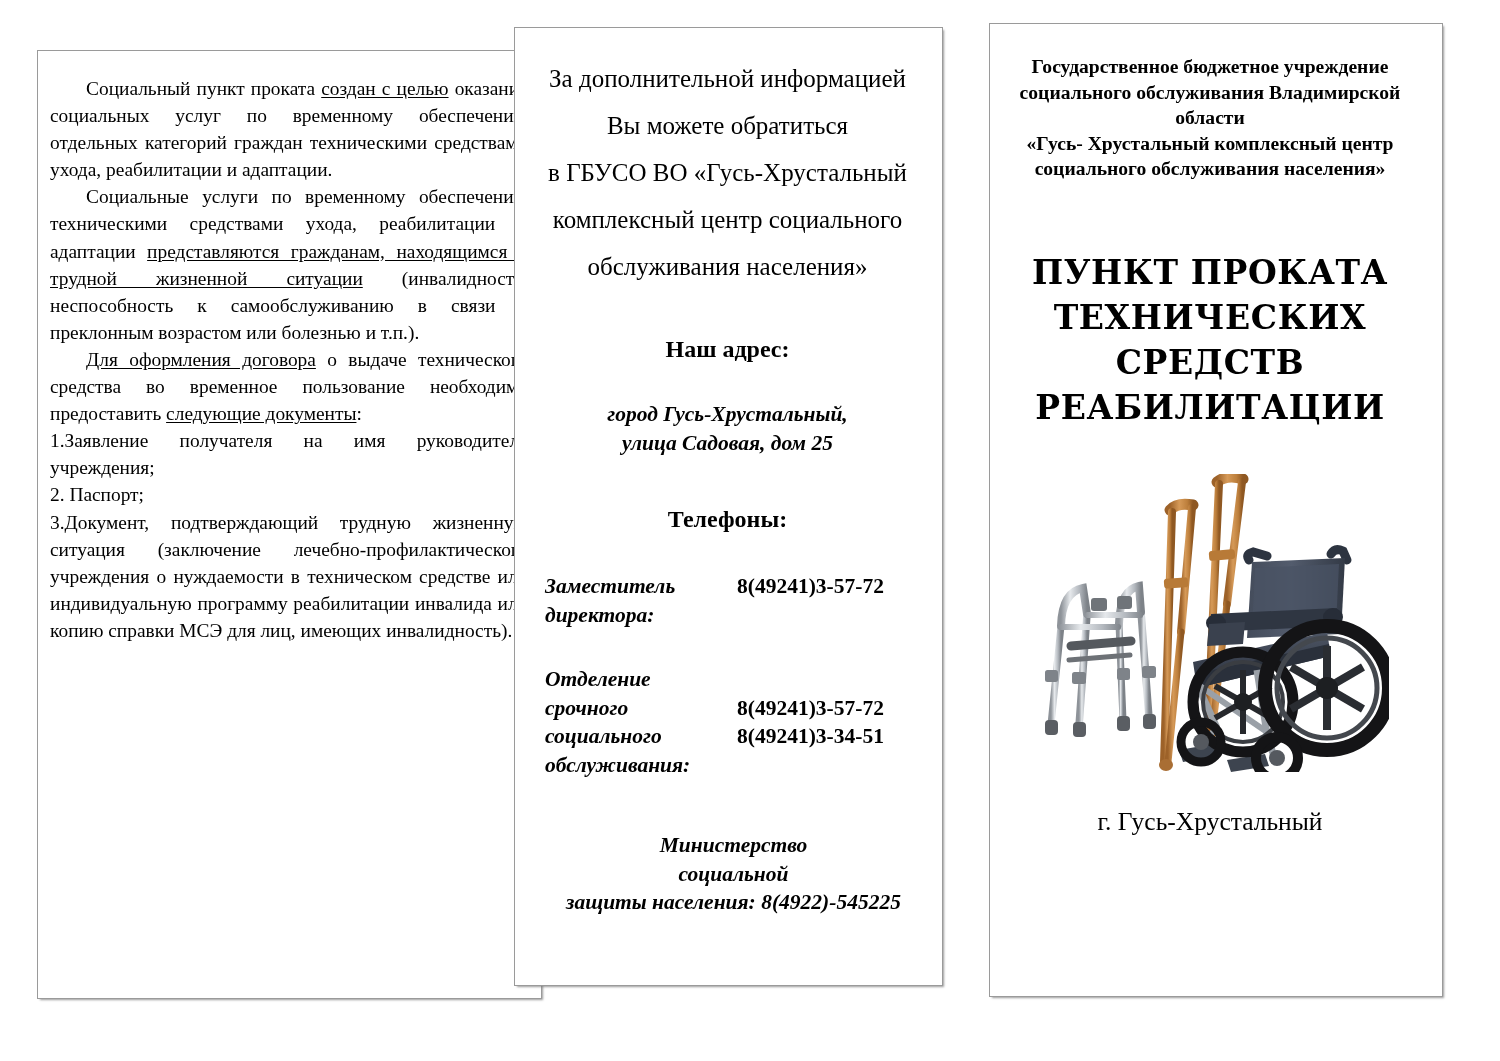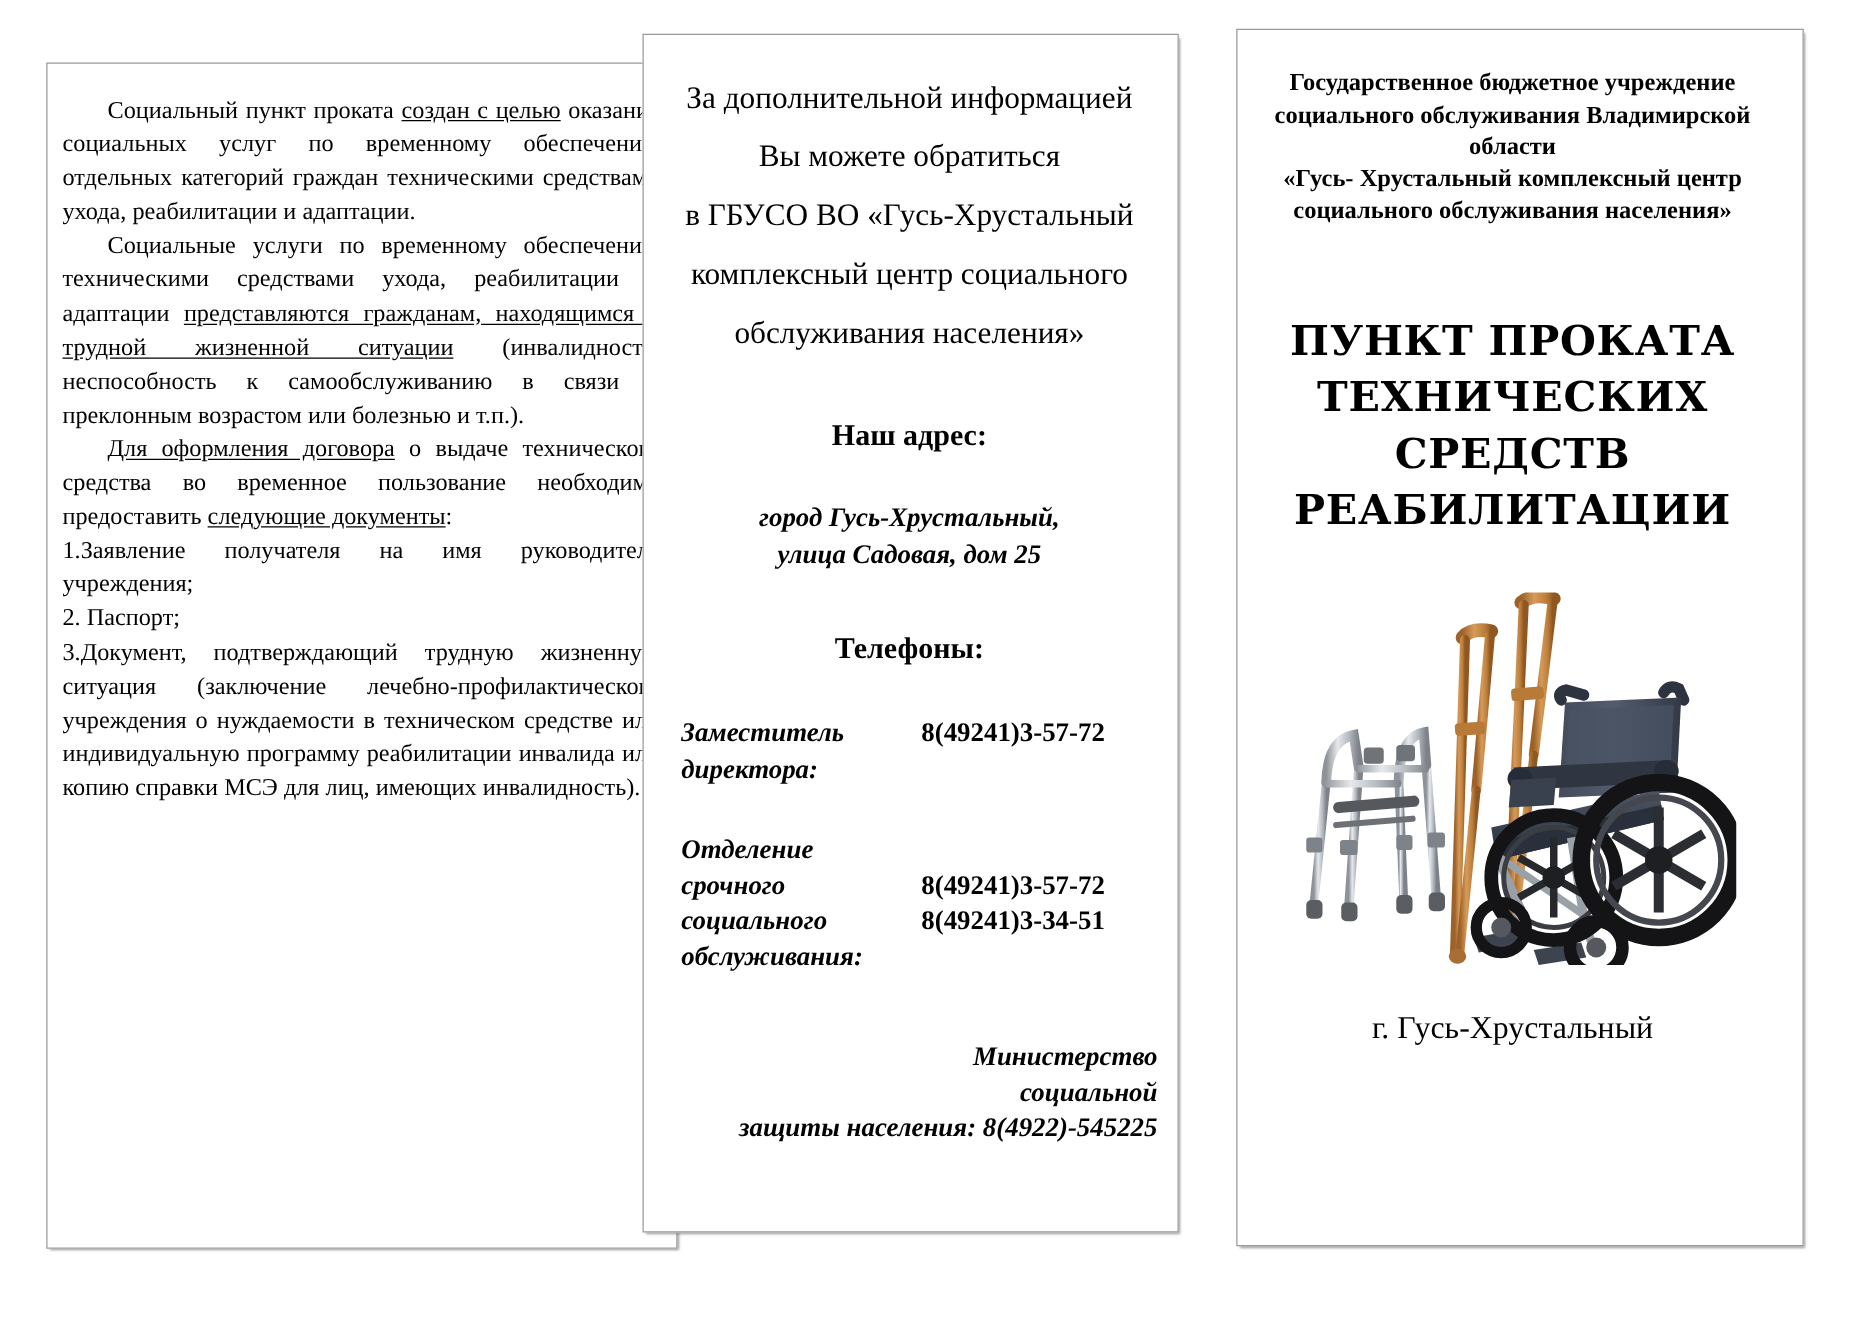--- a/index.html
+++ b/index.html
@@ -92,21 +92,21 @@
     font-style: italic;
     width: 192px;
     padding-left: 16px;
     white-space: pre-line;
   }
   .phone-table td.num {
     font-weight: bold;
     white-space: pre-line;
   }
   .ministry {
-    text-align: right;
+    text-align: center;
     padding-left: 12px;
     font-weight: bold;
     font-style: italic;
     font-size: 21.5px;
     line-height: 28.5px;
     margin: 0;
     white-space: pre-line;
   }
 
   

